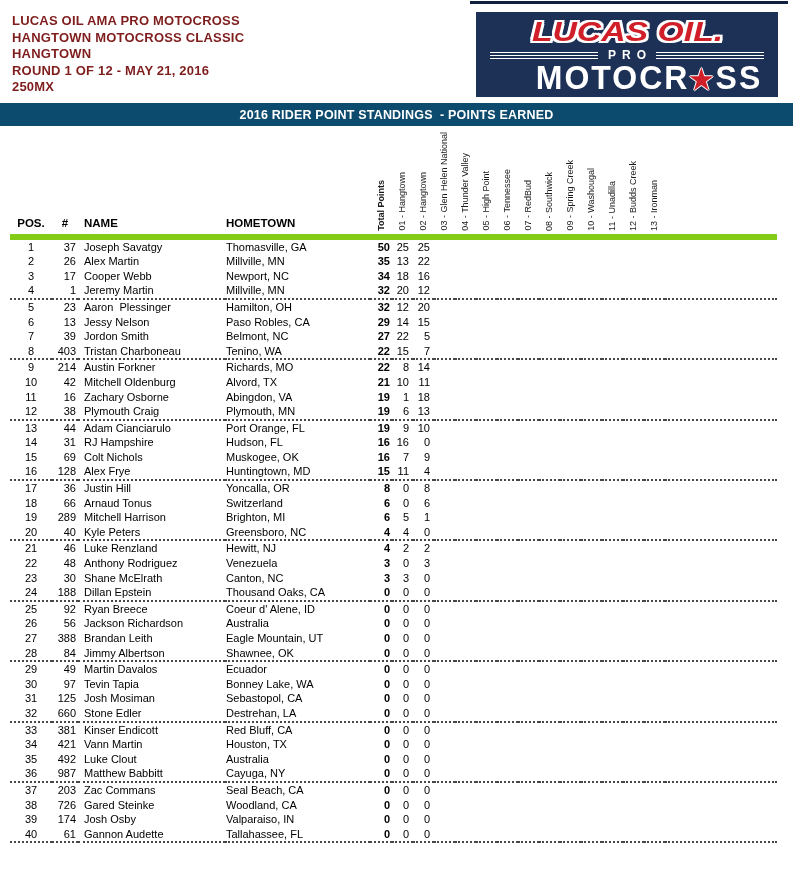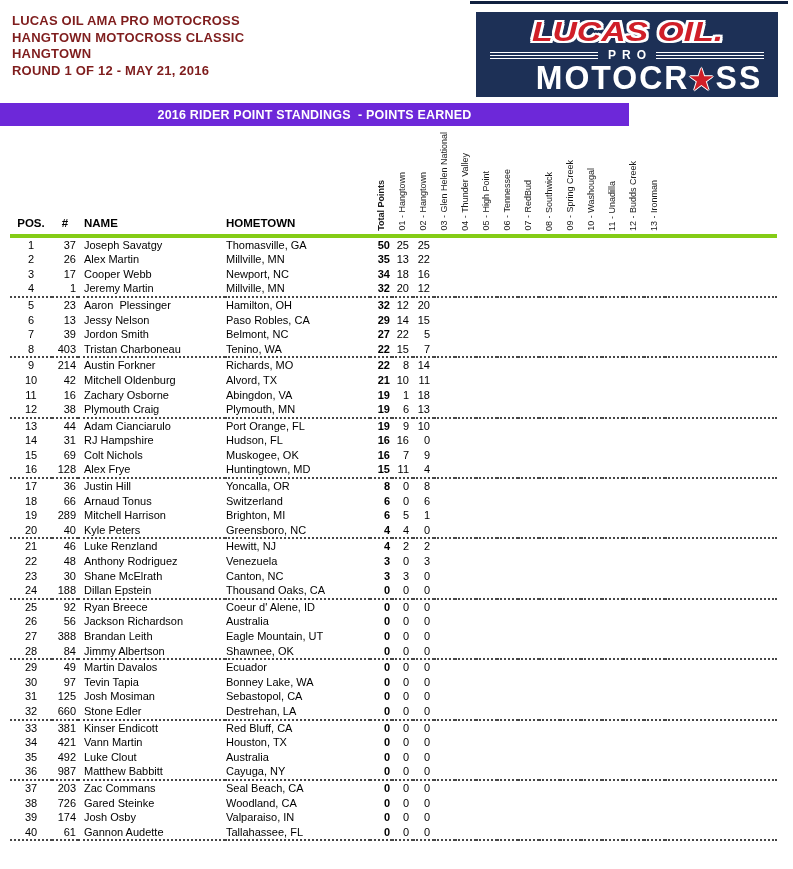--- a/index.html
+++ b/index.html
@@ -49,34 +49,34 @@
     color: #d01f28; font-size: 27px;
     text-shadow: -1px 0 0 #fff, 1px 0 0 #fff, 0 -1px 0 #fff, 0 1px 0 #fff;
   }
   .logo-champ {
     color: #fff; font-size: 10px; font-weight: normal; letter-spacing: 10.5px;
     margin-top: 2px; white-space: nowrap; padding-left: 10px;
   }
 
   
   .title-bar {
-    position: absolute; left: 0; top: 103px; width: 629px; height: 23px;
-    background: #6d28d9; color: #fff; display: flex; align-items: center; justify-content: center;
+    position: absolute; left: 0; top: 103px; width: 793px; height: 23px;
+    background: #0c4a6e; color: #fff; display: flex; align-items: center; justify-content: center;
   }
   .title-bar span { font-weight: bold; font-size: 12.5px; white-space: pre; letter-spacing: .2px; }
 
   
   .standings {
     position: absolute; left: 10px; top: 132px; width: 767px;
     border-collapse: collapse; table-layout: fixed;
   }
   .standings th, .standings td { padding: 0; font-weight: normal; }
   .standings thead th {
     height: 100px; vertical-align: bottom; padding-bottom: 3px;
-    border-bottom: 4px solid #84cc16;
+    border-bottom: 6px solid #84cc16;
     margin-left: 28px;
   }
   .h-label { font-weight: bold; font-size: 11.5px; color: #000; }
   th.a-center { text-align: center; }
   th.a-left { text-align: left; }
   th.pad-name { padding-left: 6px; }
   th.pad-home { padding-left: 1px; }
   .rot {
     writing-mode: vertical-rl; transform: rotate(180deg);
     font-size: 9px; color: #1a1a1a; white-space: nowrap; margin: 0 auto; line-height: 11px;
@@ -98,20 +98,21 @@
 </head>
 <body>
 
 <div class="top-strip"></div>
 
 <div class="doc-header">
   <div class="line">LUCAS OIL AMA PRO MOTOCROSS</div>
   <div class="line">HANGTOWN MOTOCROSS CLASSIC</div>
   <div class="line">HANGTOWN</div>
   <div class="line">ROUND 1 OF 12 - MAY 21, 2016</div>
+  <div class="line">250MX</div>
 </div>
 
 <div class="logo">
   <div class="logo-brand">LUCAS OIL.</div>
   <div class="logo-pro-row">
     <div class="pro-lines"></div>
     <div class="logo-pro">PRO</div>
     <div class="pro-lines"></div>
   </div>
   <div class="logo-series"><span>MOTOCR</span><span class="star">★</span><span>SS</span></div>

